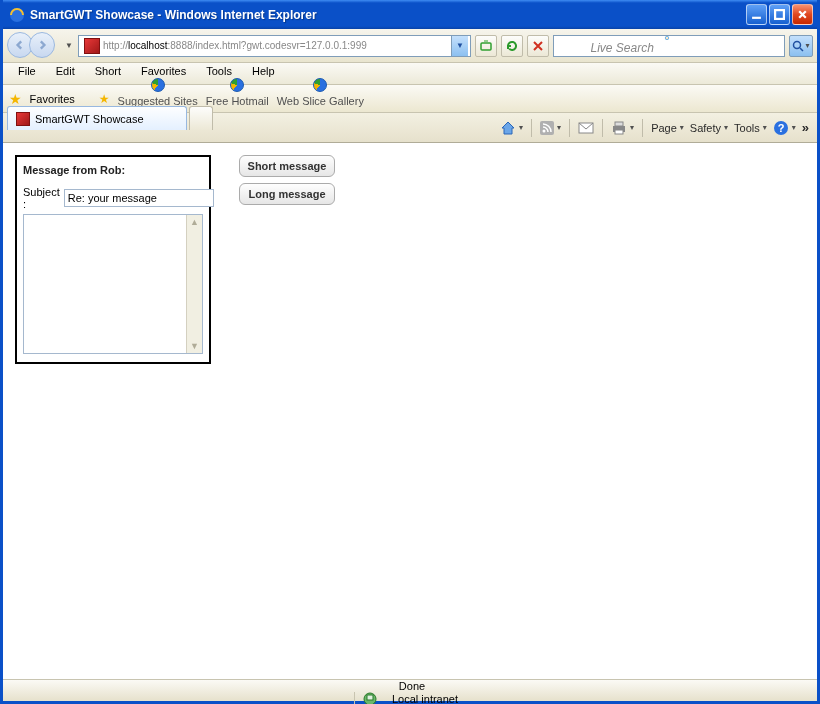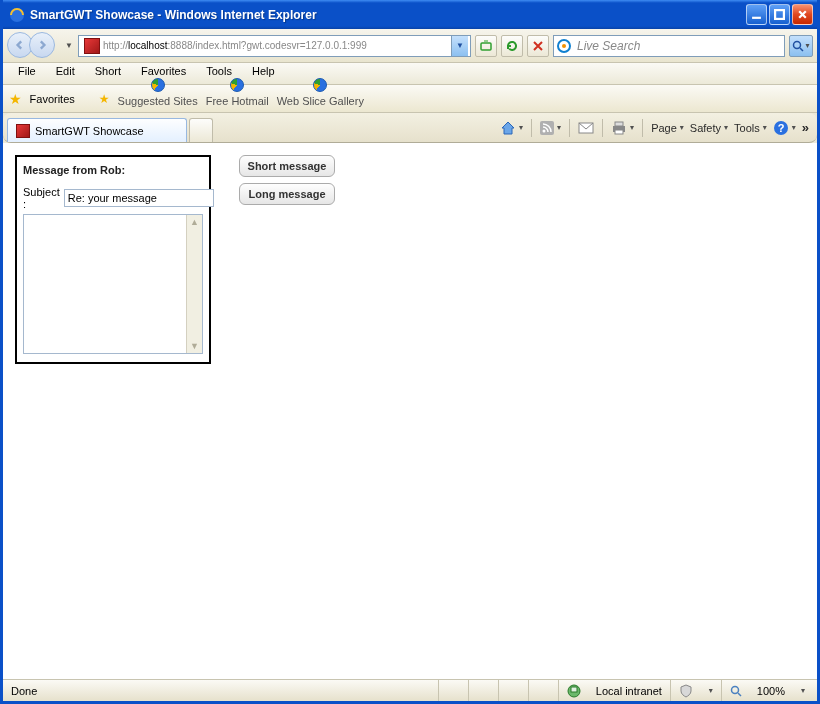--- a/index.html
+++ b/index.html
@@ -75,21 +75,21 @@
   .nav-btn {
     width:22px;height:22px;
     border:1px solid #C0BCAA;
     background:linear-gradient(to bottom,#FDFDFB,#ECE8D6);
     display:flex;align-items:center;justify-content:center;
     border-radius:2px;
   }
 
   .search-wrap {
     width: 232px; display:flex; align-items:center;
-    background:#fff; border:1px solid #7F9DB9; height:22px; padding:0 3px;
+    background:#fff; border:1px solid #7F9DB9; height:22px; padding:0 3px;flex-direction:column;
   }
   .search-wrap .bing-icon { width:14px;height:14px; margin-right:4px;}
   .search-wrap input {
     border:none; outline:none; flex:1; font-family:inherit; font-size:12px;
     font-style: italic; color: #888;
   }
   .mag-btn {
     width:24px;height:22px;
     border:1px solid #7F9DB9;
     background:linear-gradient(to bottom,#C4E0FC,#8CC0F0);
@@ -119,23 +119,22 @@
     background: conic-gradient(#2A70E0 0 60%, #F4B600 60% 80%, #30A030 80% 100%);
     border:1px solid #1858B0;
   }
   .dd-arrow { font-size:8px; color:#505050; margin-left:1px;}
 
   
   .tab-row {
     height: 30px;
     background: linear-gradient(to bottom,#F3F0E2,#E6E1CC);
     border-bottom:1px solid #B0AC98;
-    display:flex; align-items:flex-end; padding:0 4px;
+    display:flex; align-items:flex-end; padding:12px 4px;
     position: relative;
-    border-radius: 8px;
   }
   .tab {
     height:24px;
     min-width:180px;
     border:1px solid #98B8E0;
     border-bottom:none;
     border-radius:3px 3px 0 0;
     background:linear-gradient(to bottom,#FDFEFF,#E4F0FF);
     display:flex;align-items:center;padding:0 8px;gap:5px;
     font-size:11px;
@@ -202,20 +201,21 @@
     display:flex;align-items:center;justify-content:center;
   }
 
   
   .status-bar {
     height: 22px;
     background:linear-gradient(to bottom,#FBFAF5,#E6E1CC);
     border-top:1px solid #C8C4B0;
     display:flex;align-items:center;font-size:11px;
     padding:0 4px;
+    flex-direction:column;
   }
   .status-bar .sb-l { flex:1; padding-left:4px;}
   .sb-cell {
     border-left:1px solid #C8C4B0; height:100%;
     display:flex;align-items:center;padding:0 8px;gap:15px;
   }
   .red-cube {
     width:14px;height:14px;
     background:linear-gradient(135deg,#E83838,#A01818);
     border:1px solid #801010;

